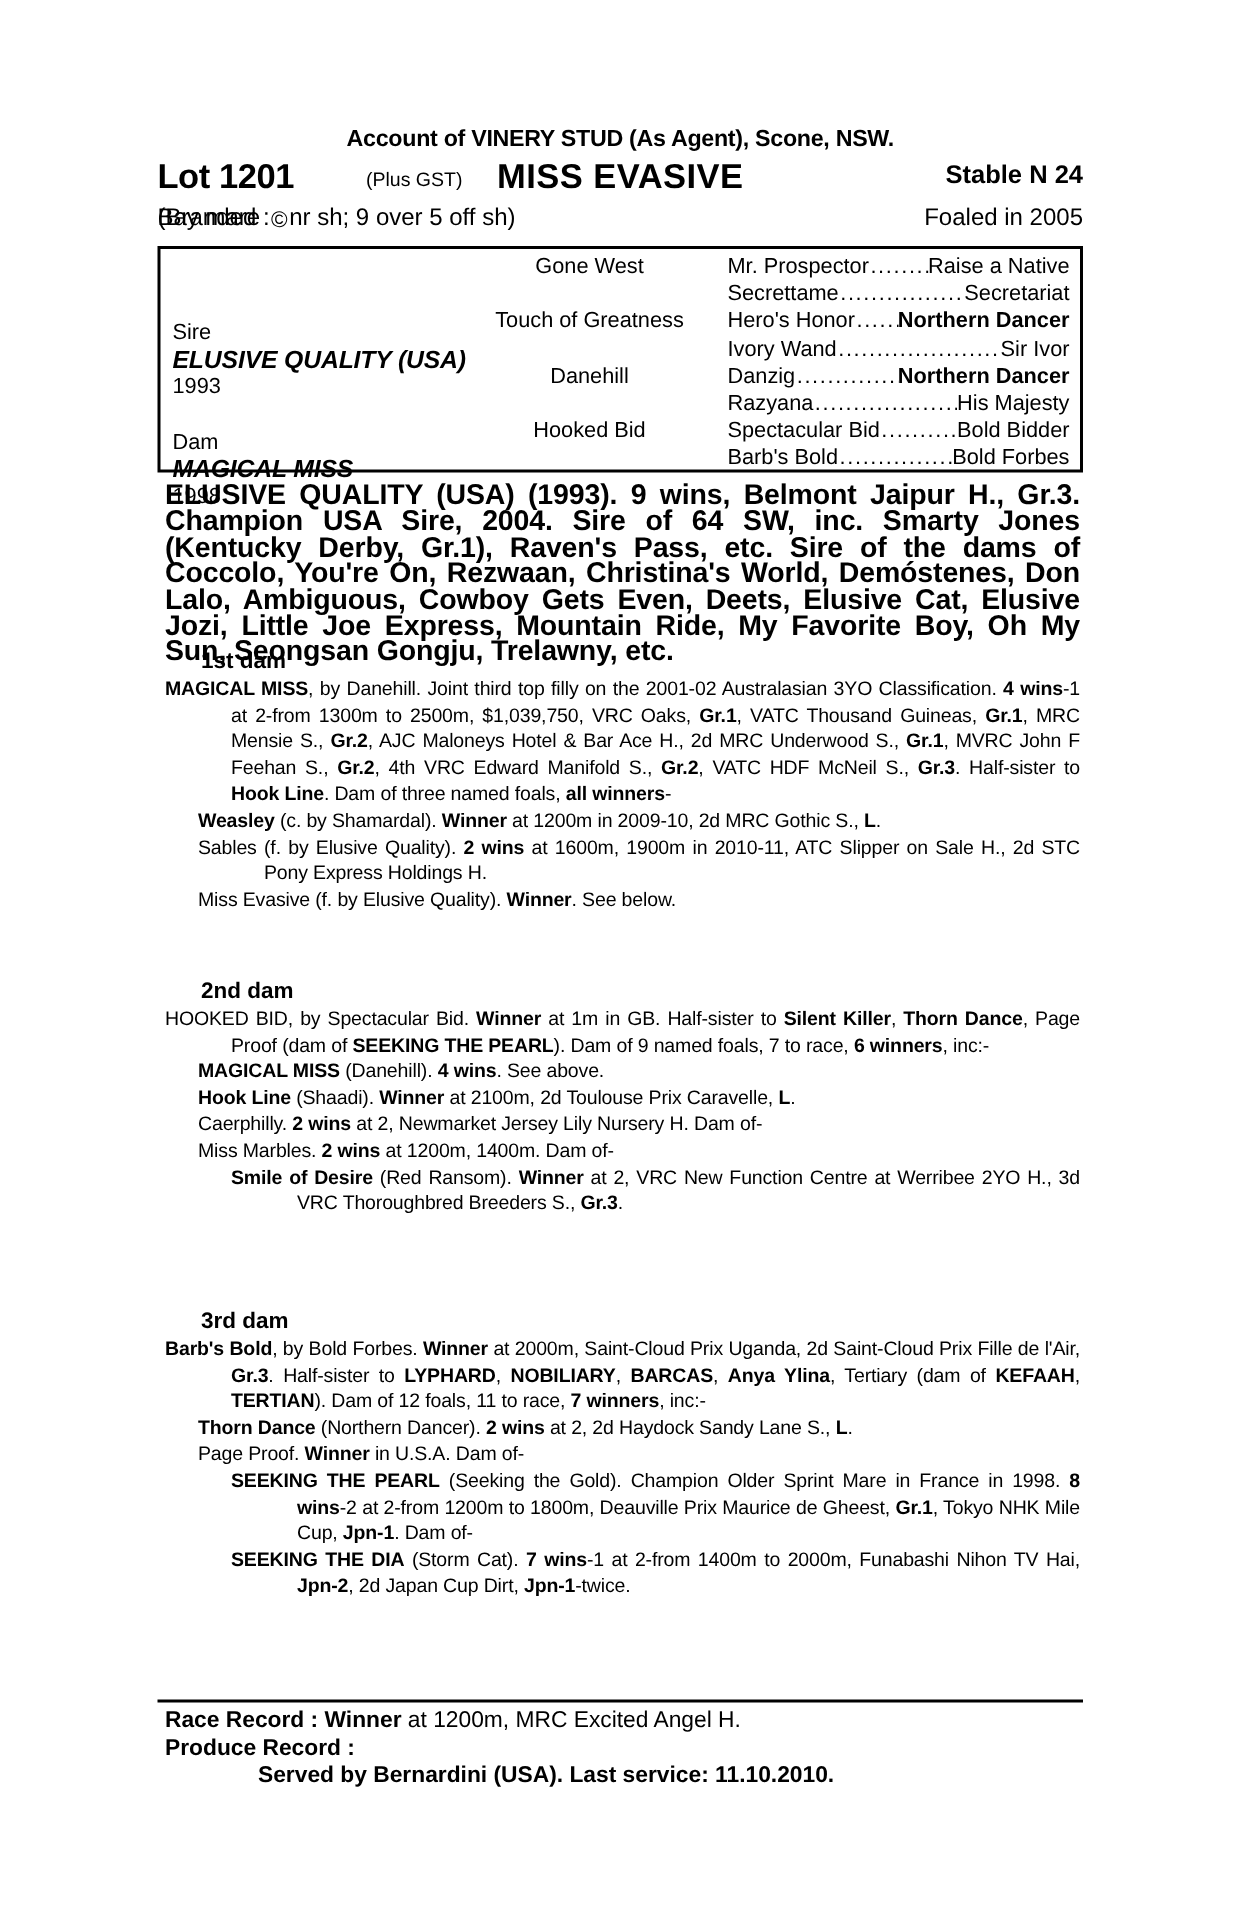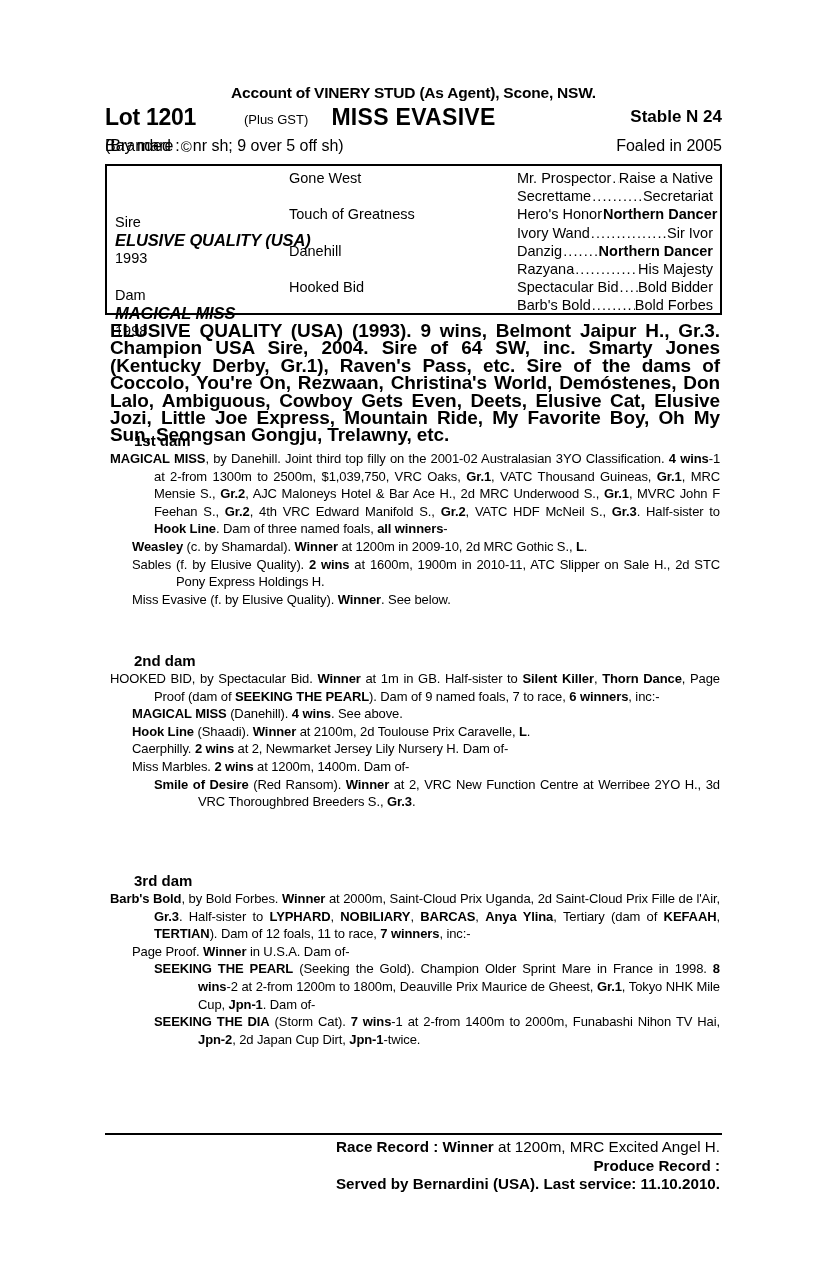--- a/index.html
+++ b/index.html
@@ -112,32 +112,32 @@
   }
   .ped-c1 {
     position: absolute;
     left: 8px; top: 0;
     width: 175px;
     white-space: nowrap;
     margin-top: 44px;
   }
   .ped-c2 {
     position: absolute;
-    left: 182px; top: 0;
+    left: 196px; top: 0;
     width: 180px;
     white-space: nowrap;
+    text-align: center;
   }
   .ped-c3 {
     position: absolute;
     left: 378px; top: 0;
     right: 7px;
     display: flex;
     align-items: baseline;
     white-space: nowrap;
-    margin-left: 32px;
   }
   .ped-c3 .gp-left { flex: 0 0 auto; }
   .ped-c3 .leader {
     flex: 1 1 auto;
     overflow: hidden;
     white-space: nowrap;
     letter-spacing: 1.1px;
     margin: 0 0px 0 1px;
     font-size: 14.5px;
   }
@@ -187,21 +187,20 @@
     left: 105px;
     width: 617px;
     border-top: 2px solid #000;
   }
   .footblock {
     position: absolute;
     left: 110px;
     width: 610px;
     font-size: 15.2px;
     line-height: 18.5px;
-    text-align: right;
   }
   .foot-indent { padding-left: 62px; }
 </style>
 </head>
 <body>
 
 <div class="page">
 
   <div class="account">Account of VINERY STUD (As Agent), Scone, NSW.</div>
 
@@ -310,20 +309,21 @@
         <div class="entry lvl0"><span>HOOKED BID, by Spectacular Bid. </span><span class="b">Winner</span><span> at 1m in GB. Half-sister to </span><span class="b">Silent Killer</span><span>, </span><span class="b">Thorn Dance</span><span>, Page Proof (dam of </span><span class="b">SEEKING THE PEARL</span><span>). Dam of 9 named foals, 7 to race, </span><span class="b">6 winners</span><span>, inc:-</span></div>
         <div class="entry lvl1"><span class="b">MAGICAL MISS</span><span> (Danehill). </span><span class="b">4 wins</span><span>. See above.</span></div>
         <div class="entry lvl1"><span class="b">Hook Line</span><span> (Shaadi). </span><span class="b">Winner</span><span> at 2100m, 2d Toulouse Prix Caravelle, </span><span class="b">L</span><span>.</span></div>
         <div class="entry lvl1"><span>Caerphilly. </span><span class="b">2 wins</span><span> at 2, Newmarket Jersey Lily Nursery H. Dam of-</span></div>
         <div class="entry lvl1"><span>Miss Marbles. </span><span class="b">2 wins</span><span> at 1200m, 1400m. Dam of-</span></div>
         <div class="entry lvl2"><span class="b">Smile of Desire</span><span> (Red Ransom). </span><span class="b">Winner</span><span> at 2, VRC New Function Centre at Werribee 2YO H., 3d VRC Thoroughbred Breeders S., </span><span class="b">Gr.3</span><span>.</span></div>
       </div>
       <div class="damsec" style="top: 872px;">
         <div class="dam-head">3rd dam</div>
         <div class="entry lvl0"><span class="b">Barb's Bold</span><span>, by Bold Forbes. </span><span class="b">Winner</span><span> at 2000m, Saint-Cloud Prix Uganda, 2d Saint-Cloud Prix Fille de l'Air, </span><span class="b">Gr.3</span><span>. Half-sister to </span><span class="b">LYPHARD</span><span>, </span><span class="b">NOBILIARY</span><span>, </span><span class="b">BARCAS</span><span>, </span><span class="b">Anya Ylina</span><span>, Tertiary (dam of </span><span class="b">KEFAAH</span><span>, </span><span class="b">TERTIAN</span><span>). Dam of 12 foals, 11 to race, </span><span class="b">7 winners</span><span>, inc:-</span></div>
+        <div class="entry lvl1"><span class="b">Thorn Dance</span><span> (Northern Dancer). </span><span class="b">2 wins</span><span> at 2, 2d Haydock Sandy Lane S., </span><span class="b">L</span><span>.</span></div>
         <div class="entry lvl1"><span>Page Proof. </span><span class="b">Winner</span><span> in U.S.A. Dam of-</span></div>
         <div class="entry lvl2"><span class="b">SEEKING THE PEARL</span><span> (Seeking the Gold). Champion Older Sprint Mare in France in 1998. </span><span class="b">8 wins</span><span>-2 at 2-from 1200m to 1800m, Deauville Prix Maurice de Gheest, </span><span class="b">Gr.1</span><span>, Tokyo NHK Mile Cup, </span><span class="b">Jpn-1</span><span>. Dam of-</span></div>
         <div class="entry lvl2"><span class="b">SEEKING THE DIA</span><span> (Storm Cat). </span><span class="b">7 wins</span><span>-1 at 2-from 1400m to 2000m, Funabashi Nihon TV Hai, </span><span class="b">Jpn-2</span><span>, 2d Japan Cup Dirt, </span><span class="b">Jpn-1</span><span>-twice.</span></div>
       </div>
     </div>
 
   <div class="footrule" id="footrule" style="top: 1133px;"></div>
   <div class="footblock" id="footblock" style="top: 1138px;">
       <div><span class="b">Race Record : Winner</span><span> at 1200m, MRC Excited Angel H.</span></div>
       <div class="b">Produce Record :</div>

